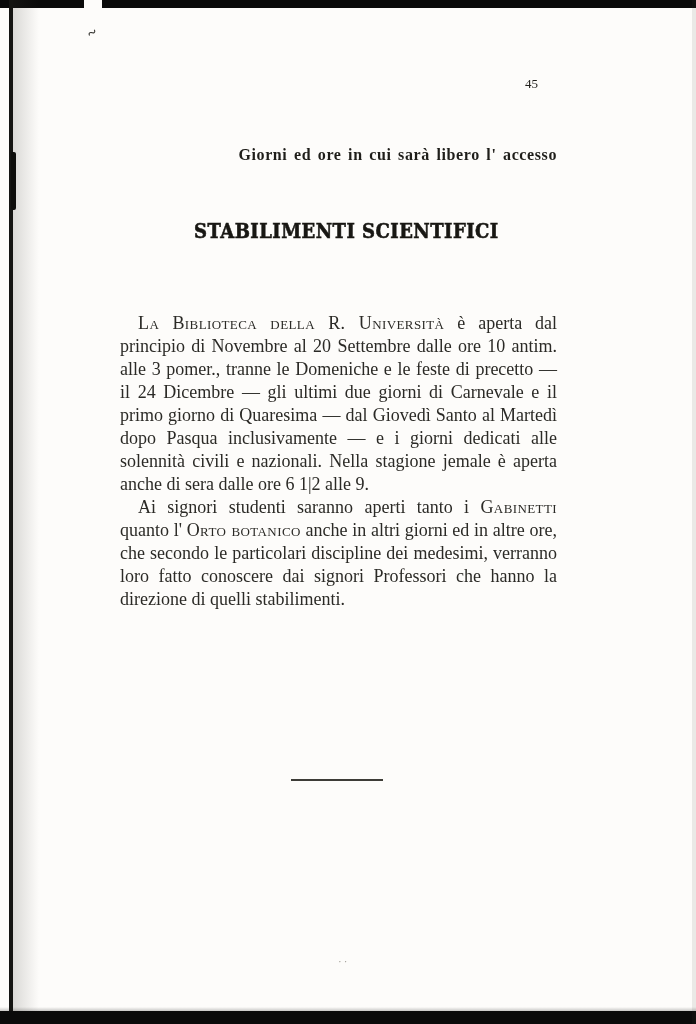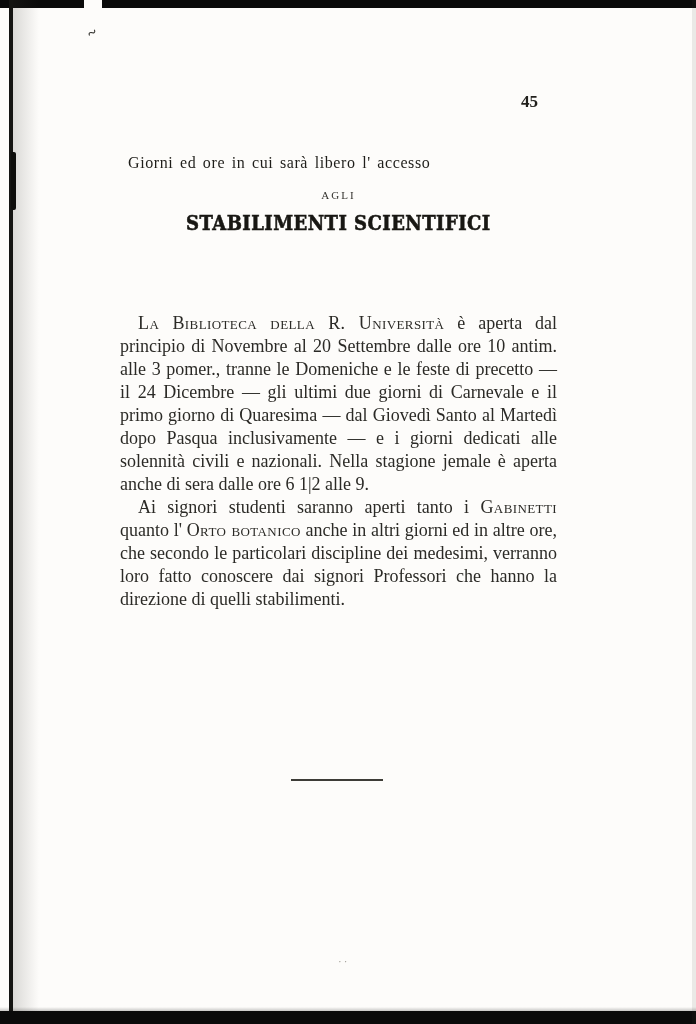--- a/index.html
+++ b/index.html
@@ -67,42 +67,42 @@
     transform: rotate(-28deg);
   }
   .smudge-mark {
     position: absolute; top: 955px; left: 338px;
     font-size: 11px; color: #9a978f;
     letter-spacing: 2px;
   }
 
   
   .page-number {
-    position: absolute; top: 92px; right: 158px;
-    font-size: 17px; font-weight: bold;
+    position: absolute; top: 76px; right: 158px;
+    font-size: 13px; font-weight: normal;
     color: #201f1b;
   }
   .title {
     position: absolute; top: 146px; left: 120px;
-    width: 437px; margin: 8px;
-    text-align: left;
-    font-size: 16px; font-weight: normal;
+    width: 437px; margin: 0;
+    text-align: right;
+    font-size: 16px; font-weight: bold;
     letter-spacing: 0.6px; word-spacing: 2px;
     color: #1f1e1a;
   }
   .agli {
     position: absolute; top: 189px; left: 120px;
     width: 437px;
     text-align: center;
     font-size: 11px; letter-spacing: 2px;
     color: #34332e;
   }
   .main-title {
     position: absolute; top: 211px; left: 120px;
-    width: 437px; margin: 0;
+    width: 437px; margin: 8px;
     text-align: center;
     font-family: "DejaVu Serif", serif;
     font-size: 20px; font-weight: bold;
     letter-spacing: 0.5px;
     color: #181713;
     -webkit-text-stroke: 0.6px #181713;
   }
   .main-title .squeeze {
     display: inline-block;
     transform: scaleX(0.9);
@@ -146,21 +146,20 @@
   <div class="edge-left-shade"></div>
   <div class="edge-left-mark"></div>
   <div class="edge-right-shade"></div>
   <div class="pen-mark">~</div>
   <div class="smudge-mark">··</div>
 
   <div class="page-number">45</div>
 
   <h1 class="title">Giorni ed ore in cui sarà libero l' accesso</h1>
 
-  <div class="agli">AGLI</div>
 
   <h2 class="main-title"><span class="squeeze">STABILIMENTI SCIENTIFICI</span></h2>
 
 
   <div class="body-text">
       <p class="para"><span class="sc">La Biblioteca della R. Università</span><span class="reg"> è aperta dal principio di Novembre al 20 Settembre dalle ore 10 antim. alle 3 pomer., tranne le Domeniche e le feste di precetto — il 24 Dicembre — gli ultimi due giorni di Carnevale e il primo giorno di Quaresima — dal Giovedì Santo al Martedì dopo Pasqua inclusivamente — e i giorni dedicati alle solennità civili e nazionali. Nella stagione jemale è aperta anche di sera dalle ore 6 1|2 alle 9.</span></p>
       <p class="para"><span class="reg">Ai signori studenti saranno aperti tanto i </span><span class="sc">Gabinetti</span><span class="reg"> quanto l' </span><span class="sc">Orto botanico</span><span class="reg"> anche in altri giorni ed in altre ore, che secondo le particolari discipline dei medesimi, verranno loro fatto conoscere dai signori Professori che hanno la direzione di quelli stabilimenti.</span></p>
     </div>
 
   <div class="divider"></div>

